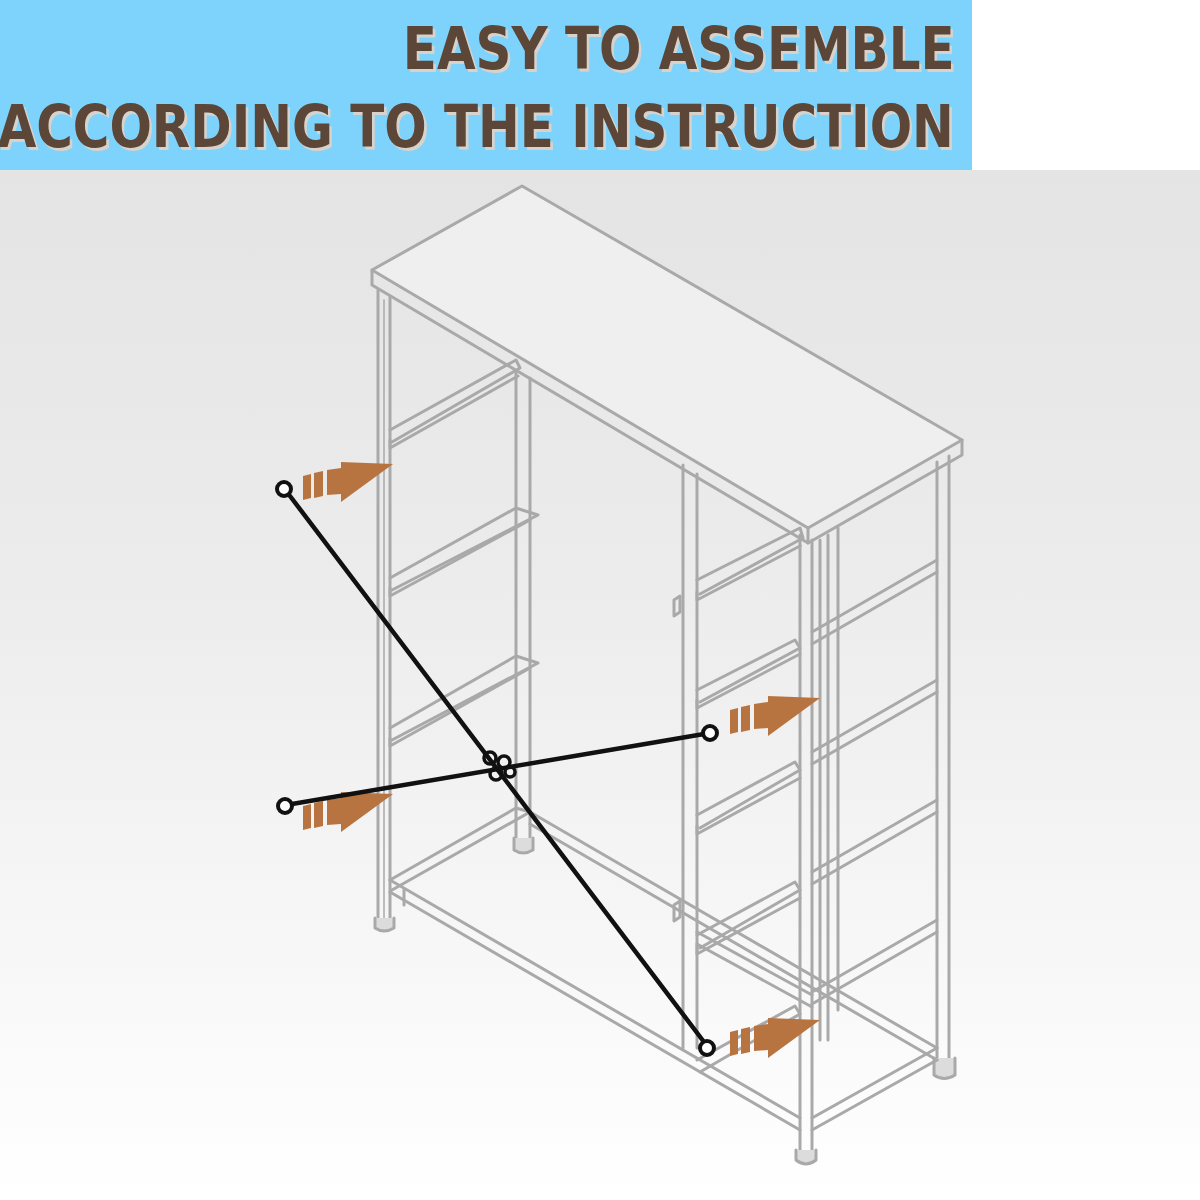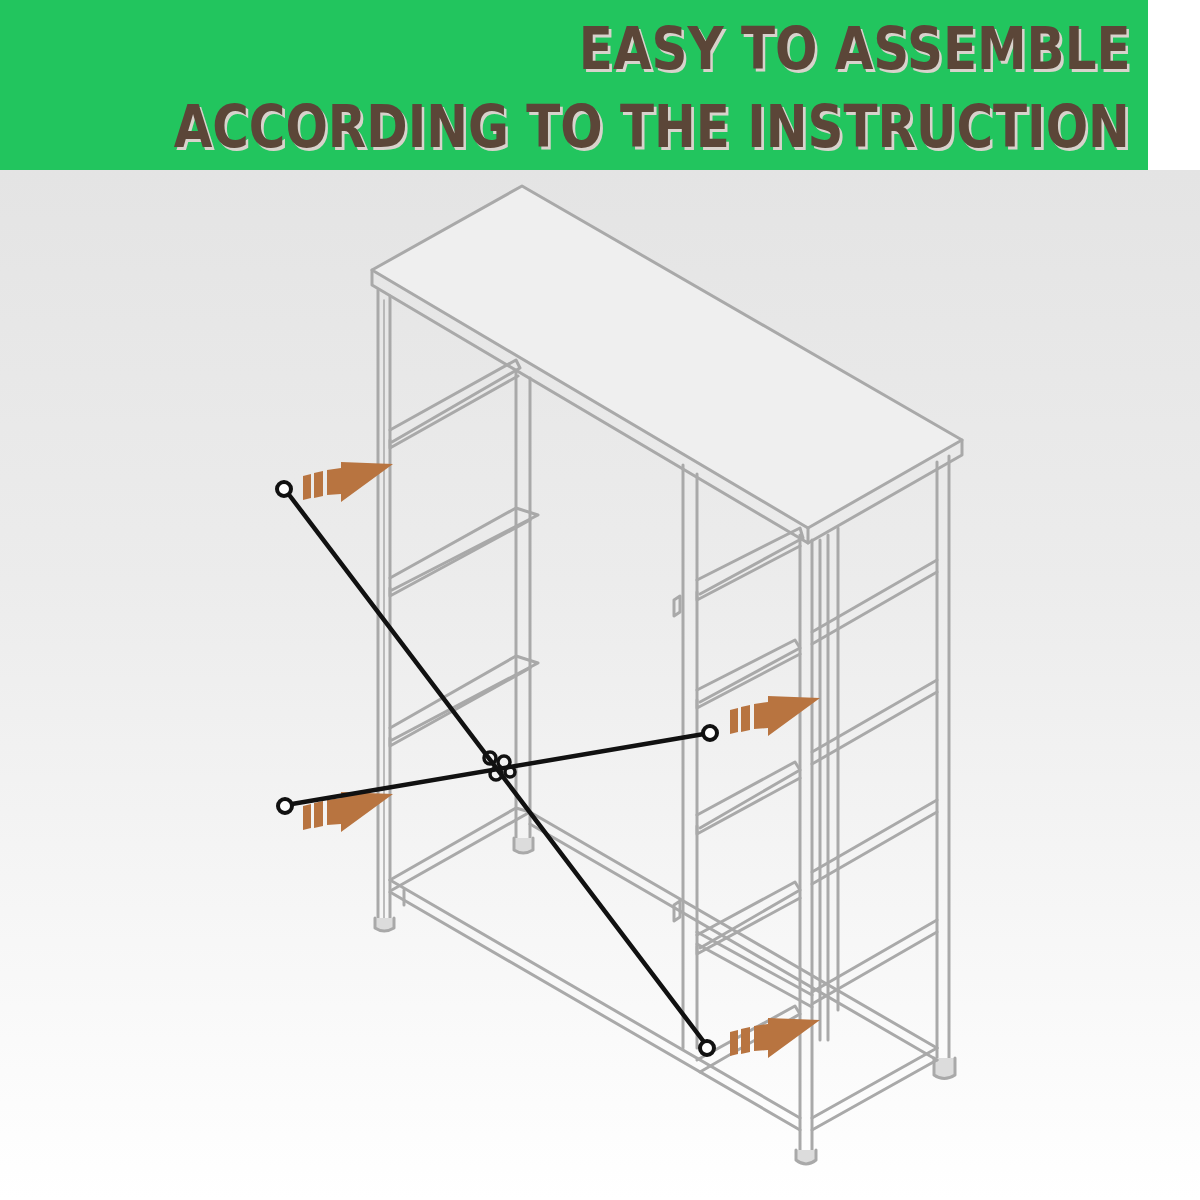--- a/index.html
+++ b/index.html
@@ -2,22 +2,22 @@
 <html><head>
 <meta charset="utf-8">
 <style>
   html, body { margin: 0; padding: 0; }
   body {
     width: 1200px; height: 1200px; overflow: hidden; position: relative;
     background: #ffffff;
     font-family: "DejaVu Sans", "Liberation Sans", sans-serif;
   }
   .header {
-    position: absolute; left: 0; top: 0; width: 1148px; height: 170px;
-    background: #22c55e;
+    position: absolute; left: 0; top: 0; width: 972px; height: 170px;
+    background: #7dd3fc;
   }
   .headline {
     position: absolute; right: 18px; margin: 0;
     font-family: "DejaVu Sans", sans-serif;
     font-weight: bold;
     font-size: 58px;
     letter-spacing: 0px;
     color: #5b4638;
     text-shadow: 3px 3px 0 #d8d2cc;
     white-space: nowrap;

